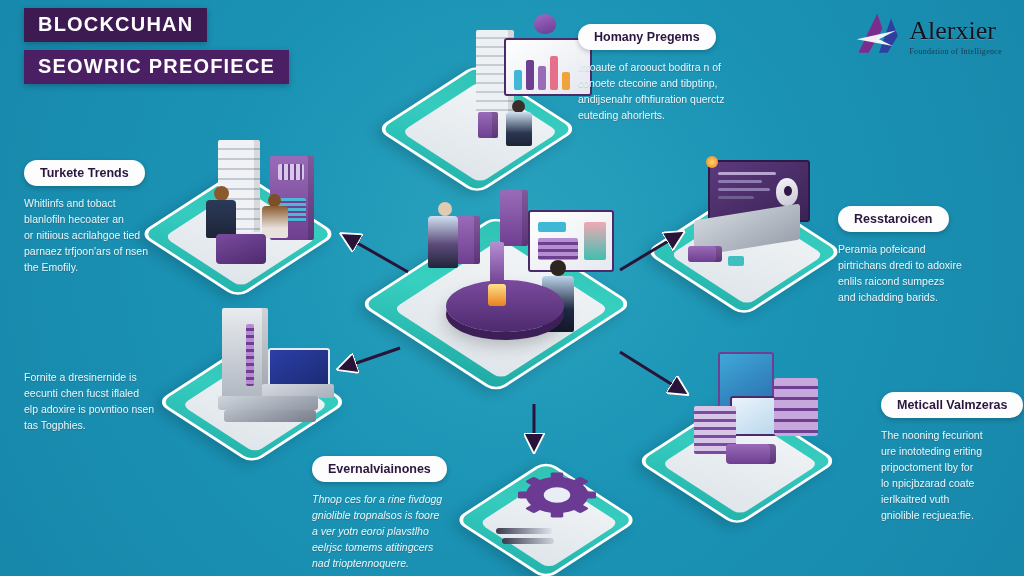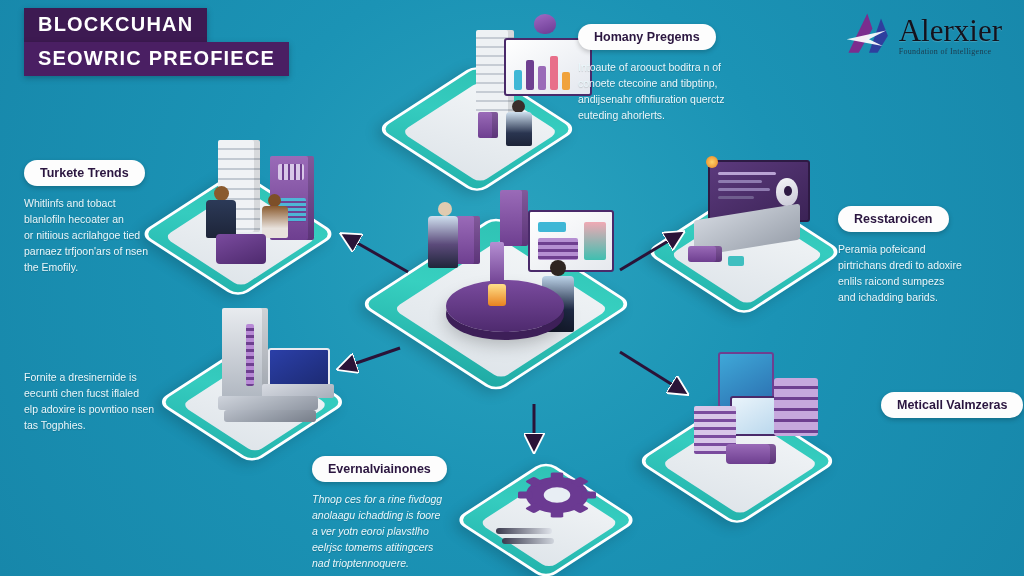--- a/index.html
+++ b/index.html
@@ -21,29 +21,29 @@
   .title-wrap { position:absolute; left:24px; top:8px; z-index:30; }
   .title-bar {
     background:#3d1a52;
     color:#ffffff;
     font-weight:bold;
     letter-spacing:1.2px;
     padding:5px 14px 6px 14px;
     display:inline-block;
     box-shadow:0 2px 6px rgba(0,0,0,.25);
   }
-  .title-bar.l1 { font-size:20px; margin-bottom:0;text-align:center; }
+  .title-bar.l1 { font-size:20px; margin-bottom:8px;text-align:center; }
   .title-bar.l2 { font-size:20px; background:#4a1f63; }
 
   
   .logo { position:absolute; right:22px; top:10px; z-index:30; text-align:left;
           display:flex; align-items:flex-start; gap:4px; }
   .logo-mark { width:52px; height:48px; position:relative; flex:none; }
   .logo-text { color:#14121c; font-family:"Liberation Serif", serif;
-               font-size:31px; line-height:30px; margin-top:6px;
+               font-size:26px; line-height:30px; margin-top:6px;
                text-shadow:0 1px 1px rgba(255,255,255,.18); }
   .logo-tag { color:#1d2b3a; font-size:8px; letter-spacing:.3px; margin-top:1px;
               opacity:.85; font-family:"Liberation Serif", serif; }
 
   
   .callout { position:absolute; z-index:25; }
   .pill {
     display:inline-block;
     background:#fdfdfd;
     color:#2b1640;
@@ -320,26 +320,34 @@
     <div class="body-text">
       <div>Fornite a dresinernide is</div>
       <div>eecunti chen fucst iflaled</div>
       <div>elp adoxire is povntioo nsen</div>
       <div>tas Togphies.</div>
     </div>
   </div>
 
   <div class="callout" style="left:852px; top:392px;margin-left:29px;">
     <div class="pill">Meticall Valmzeras</div>
+    <div class="body-text">
+      <div>The nooning fecuriont</div>
+      <div>ure inototeding eriting</div>
+      <div>pripoctoment lby for</div>
+      <div>lo npicjbzarad coate</div>
+      <div>ierlkaitred vuth</div>
+      <div>gniolible recjuea:fie.</div>
+    </div>
   </div>
 
   <div class="callout" style="left:312px; top:456px;">
     <div class="pill">Evernalviainones</div>
     <div class="body-text" style="max-width:200px;font-style:italic;">
       <div>Thnop ces for a rine fivdogg</div>
-      <div>anolaagu ichadding is foore</div>
+      <div>gniolible tropnalsos is foore</div>
       <div>a ver yotn eoroi plavstlho</div>
       <div>eelrjsc tomems atitingcers</div>
       <div>nad trioptennoquere.</div>
     </div>
   </div>
 
 </div>
 
 </body></html>

